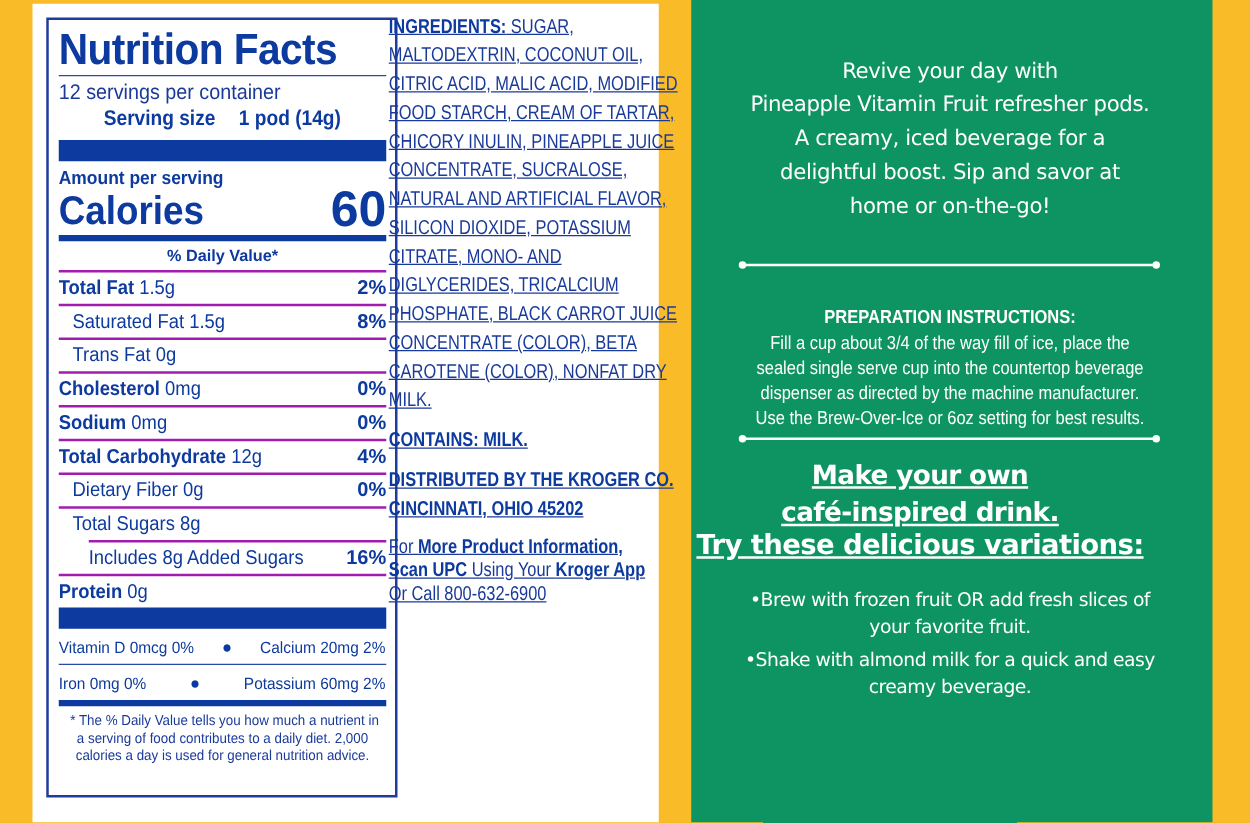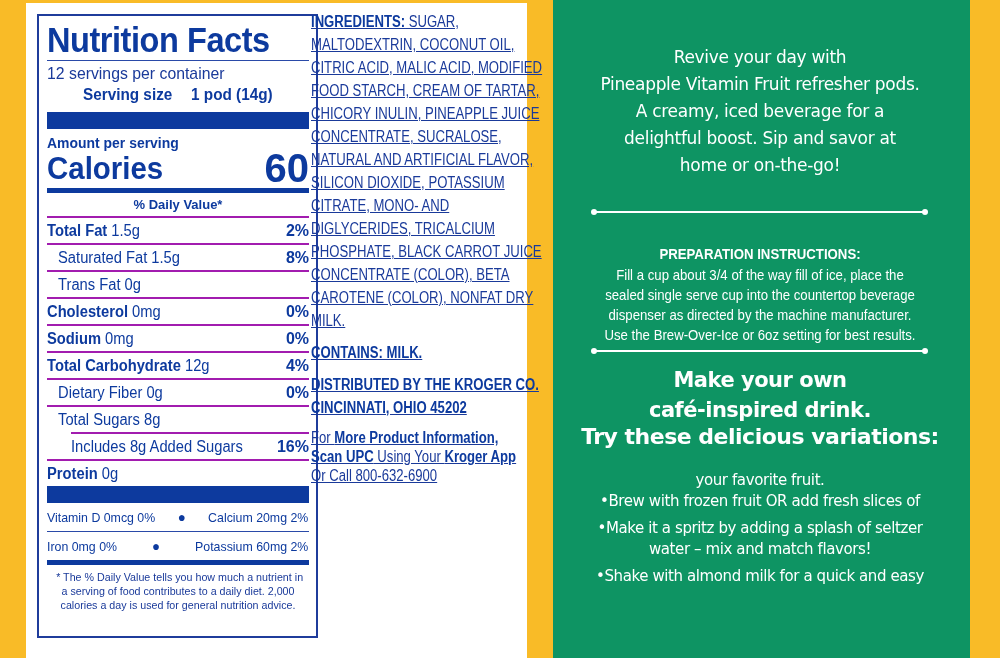--- a/index.html
+++ b/index.html
@@ -45,21 +45,21 @@
   
   .g-text { position: absolute; color: #ffffff; text-align: center; }
   .intro { left: 560px; top: 44px; width: 400px; font-family: "DejaVu Sans", sans-serif; font-size: 17px; line-height: 27px; letter-spacing: -0.3px; }
   .divider { position: absolute; height: 2px; background: #ffffff; left: 594px; width: 331px; }
   .divider::before, .divider::after { content: ""; position: absolute; width: 6px; height: 6px; background: #fff; border-radius: 50%; top: -2px; }
   .divider::before { left: -3px; }
   .divider::after { right: -3px; }
   .prep { left: 560px; top: 225px; width: 400px; font-family: "Liberation Sans", sans-serif; font-size: 15px; line-height: 20px; margin-top: 19px; }
   .prep .inner { transform: scaleX(0.88); transform-origin: center; width: 114%; margin-left: -7%; }
   .prep .head { font-weight: 700; font-size: 15px; margin-bottom: 1px; }
-  .make { left: 560px; top: 365px; width: 400px; font-family: "DejaVu Sans", sans-serif; font-weight: 700; }
+  .make { left: 536px; top: 365px; width: 400px; font-family: "DejaVu Sans", sans-serif; font-weight: 700; text-decoration: underline; }
   .make .t1 { font-size: 21px; line-height: 30px; letter-spacing: -0.5px; }
   .make .t2 { font-size: 22px; line-height: 24px; letter-spacing: -0.5px; }
   .vars { left: 560px; top: 470px; width: 400px; font-family: "DejaVu Sans", sans-serif; font-size: 15px; line-height: 21px; letter-spacing: -0.4px; }
   .vars .item { margin-bottom: 6px; }
 </style>
 </head>
 <body>
 
 <div class="white-panel"></div>
 <div class="green-panel"></div>
@@ -179,23 +179,20 @@
 <div class="divider" style="top:350px;"></div>
 
 <div class="g-text make">
   <div class="t1">Make your own</div>
   <div class="t1">café-inspired drink.</div>
   <div class="t2">Try these delicious variations:</div>
 </div>
 
 <div class="g-text vars">
   <div class="item">
+    <div>•Brew with frozen fruit OR add fresh slices of</div>
     <div>your favorite fruit.</div>
-    <div>•Brew with frozen fruit OR add fresh slices of</div>
-  </div>
-  <div class="item">
-    <div>•Make it a spritz by adding a splash of seltzer</div>
-    <div>water – mix and match flavors!</div>
   </div>
   <div class="item">
     <div>•Shake with almond milk for a quick and easy</div>
+    <div>creamy beverage.</div>
   </div>
 </div>
 
 </body></html>

